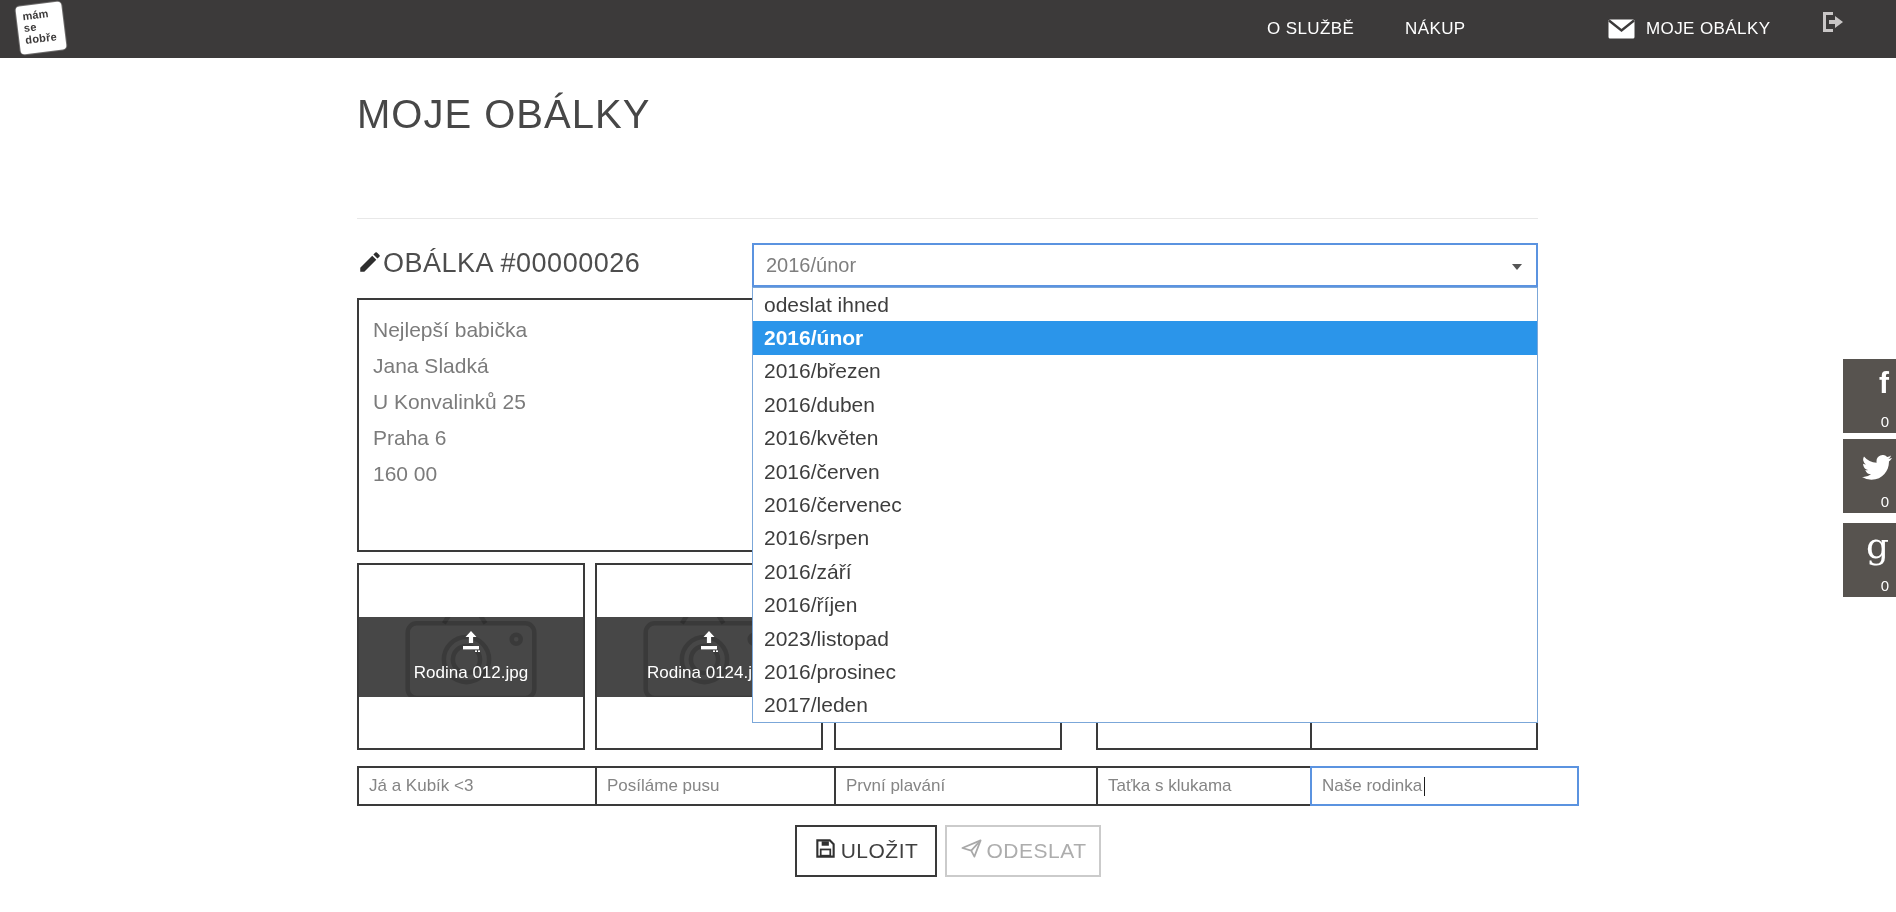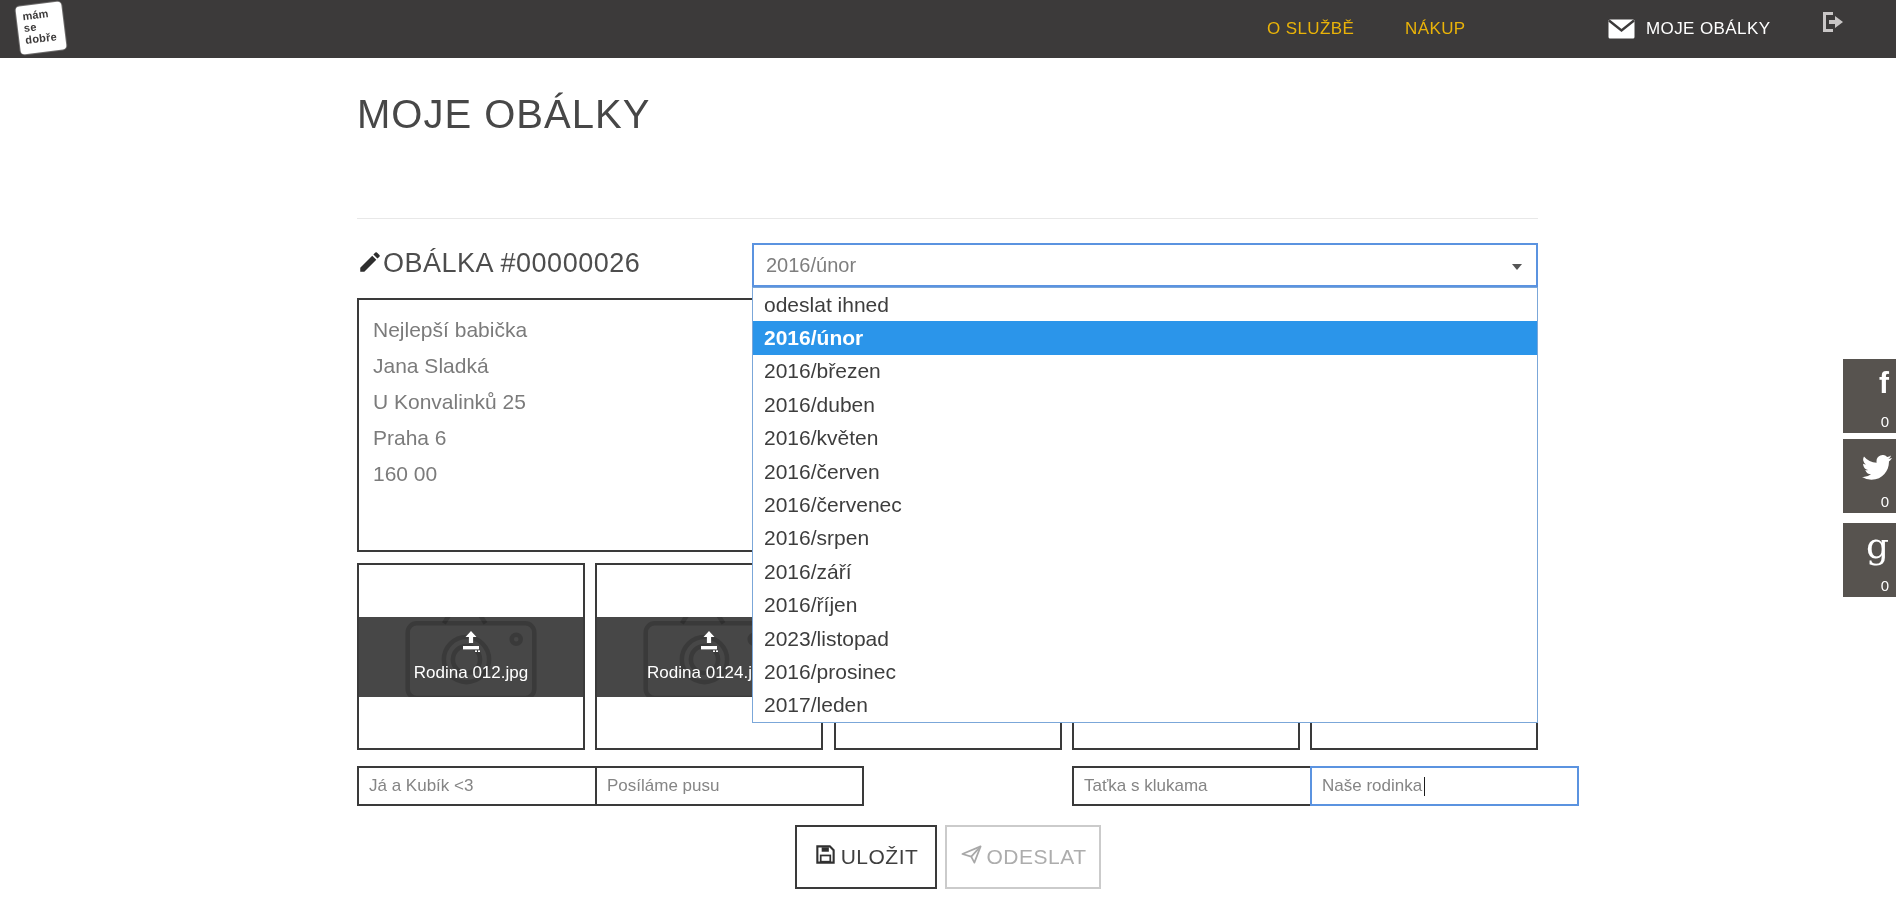--- a/index.html
+++ b/index.html
@@ -5,21 +5,21 @@
   html,body{margin:0;padding:0;background:#fff;}
   .screen{position:relative;width:1896px;height:912px;overflow:hidden;background:#fff;
           font-family:"Liberation Sans",sans-serif;}
 
   
   .topbar{position:absolute;left:0;top:0;width:1896px;height:58px;background:#3c3a3a;}
   .logo{position:absolute;left:18px;top:4px;width:46px;height:48px;background:#fff;
         border-radius:4px;transform:rotate(-7deg);padding:4px 0 0 6px;box-sizing:border-box;
         box-shadow:0 0 0 1px rgba(255,255,255,.25);}
   .logo div{font-size:11px;line-height:12px;font-weight:bold;color:#3c3a3a;letter-spacing:.2px;}
-  .nav-item{position:absolute;top:0;height:58px;line-height:58px;color:#eab308;
+  .nav-item{position:absolute;top:0;height:58px;line-height:58px;color:#ffffff;
             font-size:17px;letter-spacing:.4px;cursor:pointer;}
   .nav-item.active{color:#fff;}
   .nav-about{left:1267px;} .nav-shop{left:1405px;}
   .nav-env{left:1608px;display:flex;align-items:center;gap:11px;}
   .nav-env svg{display:block;}
   .logout{left:1820px;display:flex;align-items:center;}
 
   
   .page-title{position:absolute;left:357px;top:92px;font-size:40px;font-weight:300;
               color:#474747;letter-spacing:1px;}
@@ -42,36 +42,36 @@
      border-left:5px solid transparent;border-right:5px solid transparent;border-top:6px solid #555;}
   .dropdown{position:absolute;left:752px;top:287px;width:786px;height:436px;box-sizing:border-box;
      background:#fff;border:1px solid #7ba7d9;z-index:6;display:flex;flex-direction:column;}
   .dd-item{flex:1;display:flex;align-items:center;padding-left:11px;font-size:21px;
      color:#3d3d3d;cursor:pointer;}
   .dd-item.selected{background:#2b95ea;color:#fff;font-weight:bold;}
 
   
   .thumb{position:absolute;top:563px;width:228px;height:187px;box-sizing:border-box;
      border:2px solid #3a3a3a;background:#fff;overflow:hidden;cursor:pointer;}
-  .c1{left:357px;} .c2{left:595px;} .c3{left:834px;} .c4{left:1072px;} .c5{left:1310px;}
+  .c1{left:357px;} .c2{left:595px;} .c3{left:834px;} .c4{left:1096px;} .c5{left:1310px;}
   .band{position:absolute;left:0;right:0;top:52px;height:80px;background:#474747;
      display:flex;flex-direction:column;align-items:center;justify-content:center;overflow:hidden;}
   .band .ghost{position:absolute;left:50%;top:50%;transform:translate(-50%,-50%);}
   .band .fname{position:relative;color:#fff;font-size:17px;margin-top:6px;white-space:nowrap;}
   .band .up{position:relative;}
 
   
   .caption{position:absolute;top:766px;width:269px;height:40px;box-sizing:border-box;
      border:2px solid #3a3a3a;background:#fff;font-family:"Liberation Sans",sans-serif;
      font-size:17px;color:#858585;padding:0 10px;outline:none;display:flex;align-items:center;}
   .caption.focused{border-color:#5b93e0;}
   .caret{display:inline-block;width:1px;height:19px;background:#1c1c1c;margin-left:2px;}
 
   
-  .btn{position:absolute;top:825px;height:64px;box-sizing:border-box;background:#fff;
+  .btn{position:absolute;top:825px;height:52px;box-sizing:border-box;background:#fff;
      display:flex;align-items:center;justify-content:center;gap:4px;font-size:21px;
      letter-spacing:.5px;cursor:pointer;}
   .btn-save{left:795px;width:142px;border:2px solid #3a3a3a;color:#3f3f3f;}
   .btn-send{left:945px;width:156px;border:2px solid #cbcbcb;color:#adadad;cursor:default;}
 
   
   .social-tile{position:absolute;right:0;width:53px;height:74px;background:#57534f;cursor:pointer;}
   .soc-fb{top:359px;} .soc-tw{top:439px;} .soc-gp{top:523px;}
   .soc-glyph{position:absolute;right:7px;top:7px;color:#fff;font-weight:bold;font-size:30px;}
   .soc-gp .soc-glyph{font-family:"DejaVu Serif",serif;font-weight:normal;font-size:36px;top:2px;}
@@ -203,20 +203,23 @@
   <div class="thumb c3"></div>
   <div class="thumb c4"></div>
   <div class="thumb c5"></div>
 
   <div class="caption c1">
     <span>Já a Kubík &lt;3</span>
   </div>
   <div class="caption c2">
     <span>Posíláme pusu</span>
   </div>
+  <div class="caption c3">
+    <span>První plavání</span>
+  </div>
   <div class="caption c4">
     <span>Taťka s klukama</span>
   </div>
   <div class="caption c5 focused">
     <span>Naše rodinka</span>
     <span class="caret"></span>
   </div>
 
   <div class="btn btn-save">
     <span>

